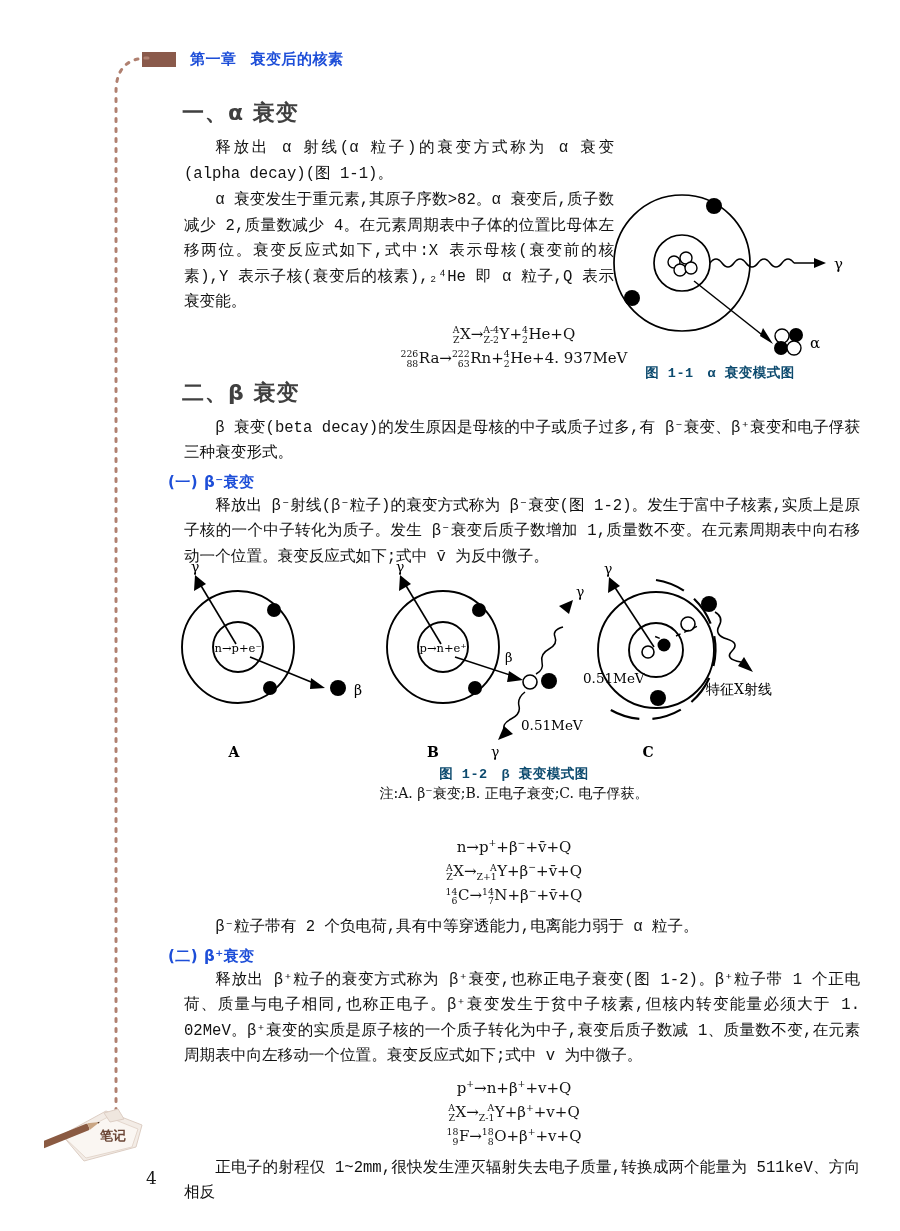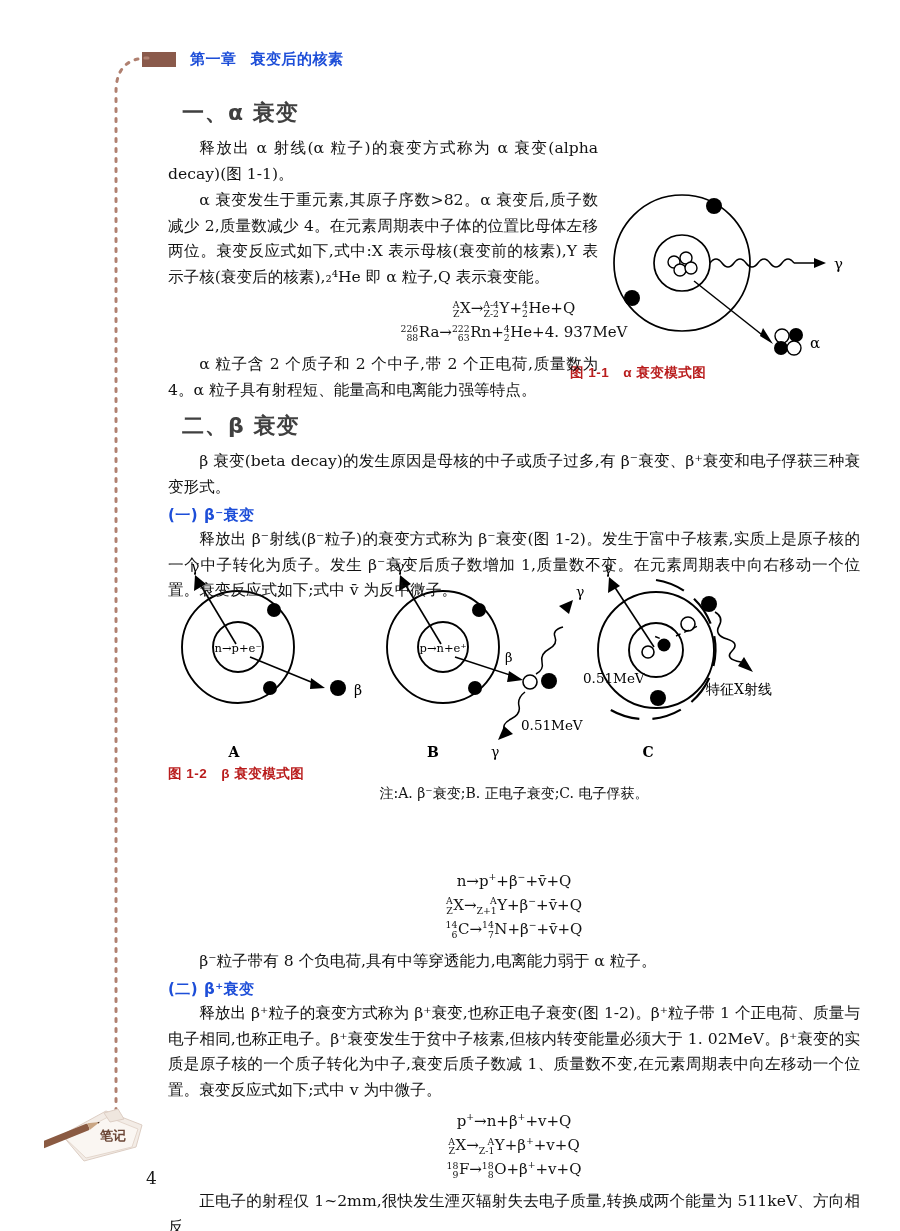--- a/index.html
+++ b/index.html
@@ -39,32 +39,33 @@
     font-family:"DejaVu Sans","Liberation Sans",sans-serif;
     color:#404040;font-size:22px;font-weight:700;
     margin:0 0 8px 14px;letter-spacing:1px;
   }
   h3.subsec{
     font-family:"DejaVu Sans","Liberation Sans",sans-serif;
     color:#1d4ed8;font-size:15px;font-weight:600;
     margin:6px 0 2px 0;letter-spacing:.5px;
   }
   p.para{
-    margin:0 0 1px 0;font-size:15.6px;line-height:25.5px;
+    margin:0 0 1px 16px;font-size:15.6px;line-height:25.5px;
     text-align:justify;text-justify:inter-character;
     text-indent:2em;
+    font-family:Liberation Mono, monospace;
   }
   p.para.narrow{width:430px;}
   .formula-block{
     text-align:center;margin:6px 0 8px 0;font-size:15px;line-height:24px;
   }
   .formula-block .row{white-space:nowrap;}
   .fig-caption{
-    font-family:Liberation Sans, sans-serif;
-    color:#b91c1c;font-size:13.5px;letter-spacing:.5px;
+    font-family:Liberation Mono, monospace;
+    color:#0c4a6e;font-size:13.5px;text-align:center;letter-spacing:.5px;
     font-weight:600;
   }
   .fig-note{font-size:14px;text-align:center;margin-top:2px;}
   sub,sup{font-size:.62em;line-height:0;}
   .nuc{display:inline-block;vertical-align:middle;text-align:right;
        font-size:.62em;line-height:1.02;margin-right:.5px;}
   .nuc span{display:block;}
   
   .fig-alpha{position:absolute;left:570px;top:178px;width:300px;height:210px;}
   .fig-alpha .cap{position:absolute;left:0;top:186px;width:300px;}
@@ -229,21 +230,20 @@
 
   <div class="formula-block">
     <div class="row">
       <span class="nuc"><span>A</span><span>Z</span></span>X→<span class="nuc"><span>A-4</span><span>Z-2</span></span>Y+<span class="nuc"><span>4</span><span>2</span></span>He+Q
     </div>
     <div class="row">
       <span class="nuc"><span>226</span><span>88</span></span>Ra→<span class="nuc"><span>222</span><span>63</span></span>Rn+<span class="nuc"><span>4</span><span>2</span></span>He+4. 937MeV
     </div>
   </div>
 
-  <p class="para narrow">α 粒子含 2 个质子和 2 个中子,带 2 个正电荷,质量数为 4。α 粒子具有射程短、能量高和电离能力强等特点。</p>
 
   <h2 class="sec" style="margin-top:8px">二、β 衰变</h2>
 
   <p class="para">β 衰变(beta decay)的发生原因是母核的中子或质子过多,有 β⁻衰变、β⁺衰变和电子俘获三种衰变形式。</p>
 
   <h3 class="subsec">(一) β⁻衰变</h3>
   <p class="para">释放出 β⁻射线(β⁻粒子)的衰变方式称为 β⁻衰变(图 1-2)。发生于富中子核素,实质上是原子核的一个中子转化为质子。发生 β⁻衰变后质子数增加 1,质量数不变。在元素周期表中向右移动一个位置。衰变反应式如下;式中 v̄ 为反中微子。</p>
 
   <div style="height:258px"></div>
 
@@ -252,21 +252,21 @@
       n→p<sup>+</sup>+β<sup>−</sup>+v̄+Q
     </div>
     <div class="row">
       <span class="nuc"><span>A</span><span>Z</span></span>X→<span class="nuc"><span>A</span><span>Z+1</span></span>Y+β<sup>−</sup>+v̄+Q
     </div>
     <div class="row">
       <span class="nuc"><span>14</span><span>6</span></span>C→<span class="nuc"><span>14</span><span>7</span></span>N+β<sup>−</sup>+v̄+Q
     </div>
   </div>
 
-  <p class="para">β⁻粒子带有 8 个负电荷,具有中等穿透能力,电离能力弱于 α 粒子。</p>
+  <p class="para">β⁻粒子带有 2 个负电荷,具有中等穿透能力,电离能力弱于 α 粒子。</p>
 
   <h3 class="subsec">(二) β⁺衰变</h3>
   <p class="para">释放出 β⁺粒子的衰变方式称为 β⁺衰变,也称正电子衰变(图 1-2)。β⁺粒子带 1 个正电荷、质量与电子相同,也称正电子。β⁺衰变发生于贫中子核素,但核内转变能量必须大于 1. 02MeV。β⁺衰变的实质是原子核的一个质子转化为中子,衰变后质子数减 1、质量数不变,在元素周期表中向左移动一个位置。衰变反应式如下;式中 v 为中微子。</p>
 
   <div class="formula-block">
     <div class="row">
       p<sup>+</sup>→n+β<sup>+</sup>+v+Q
     </div>
     <div class="row">
       <span class="nuc"><span>A</span><span>Z</span></span>X→<span class="nuc"><span>A</span><span>Z-1</span></span>Y+β<sup>+</sup>+v+Q

